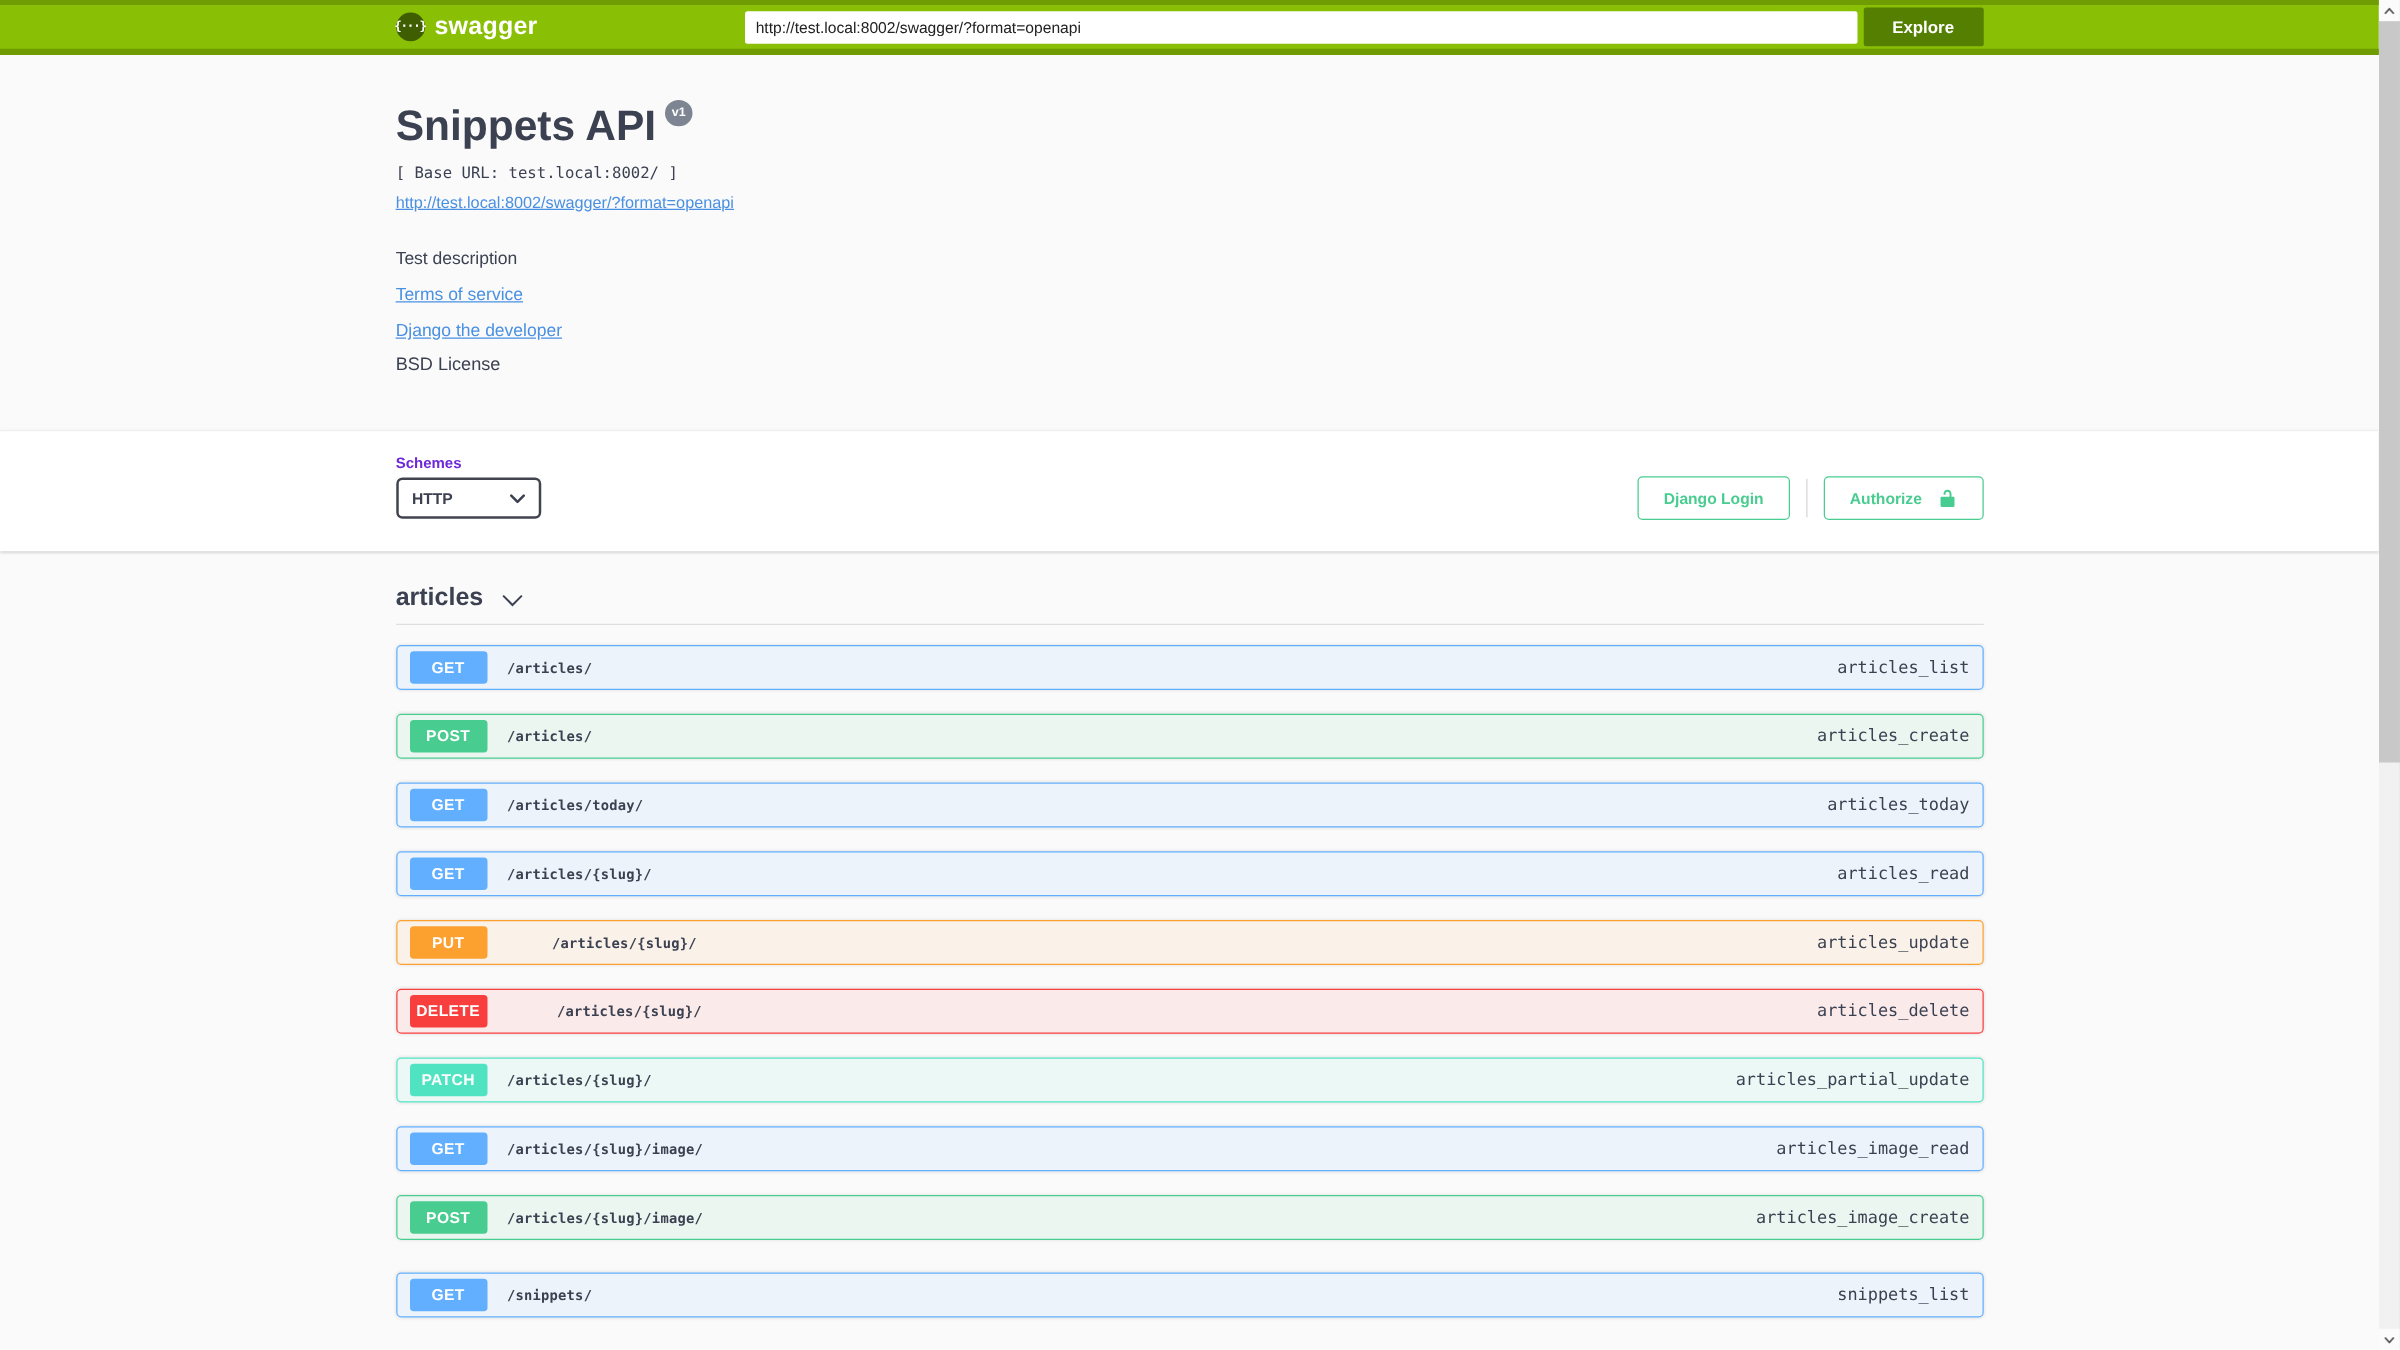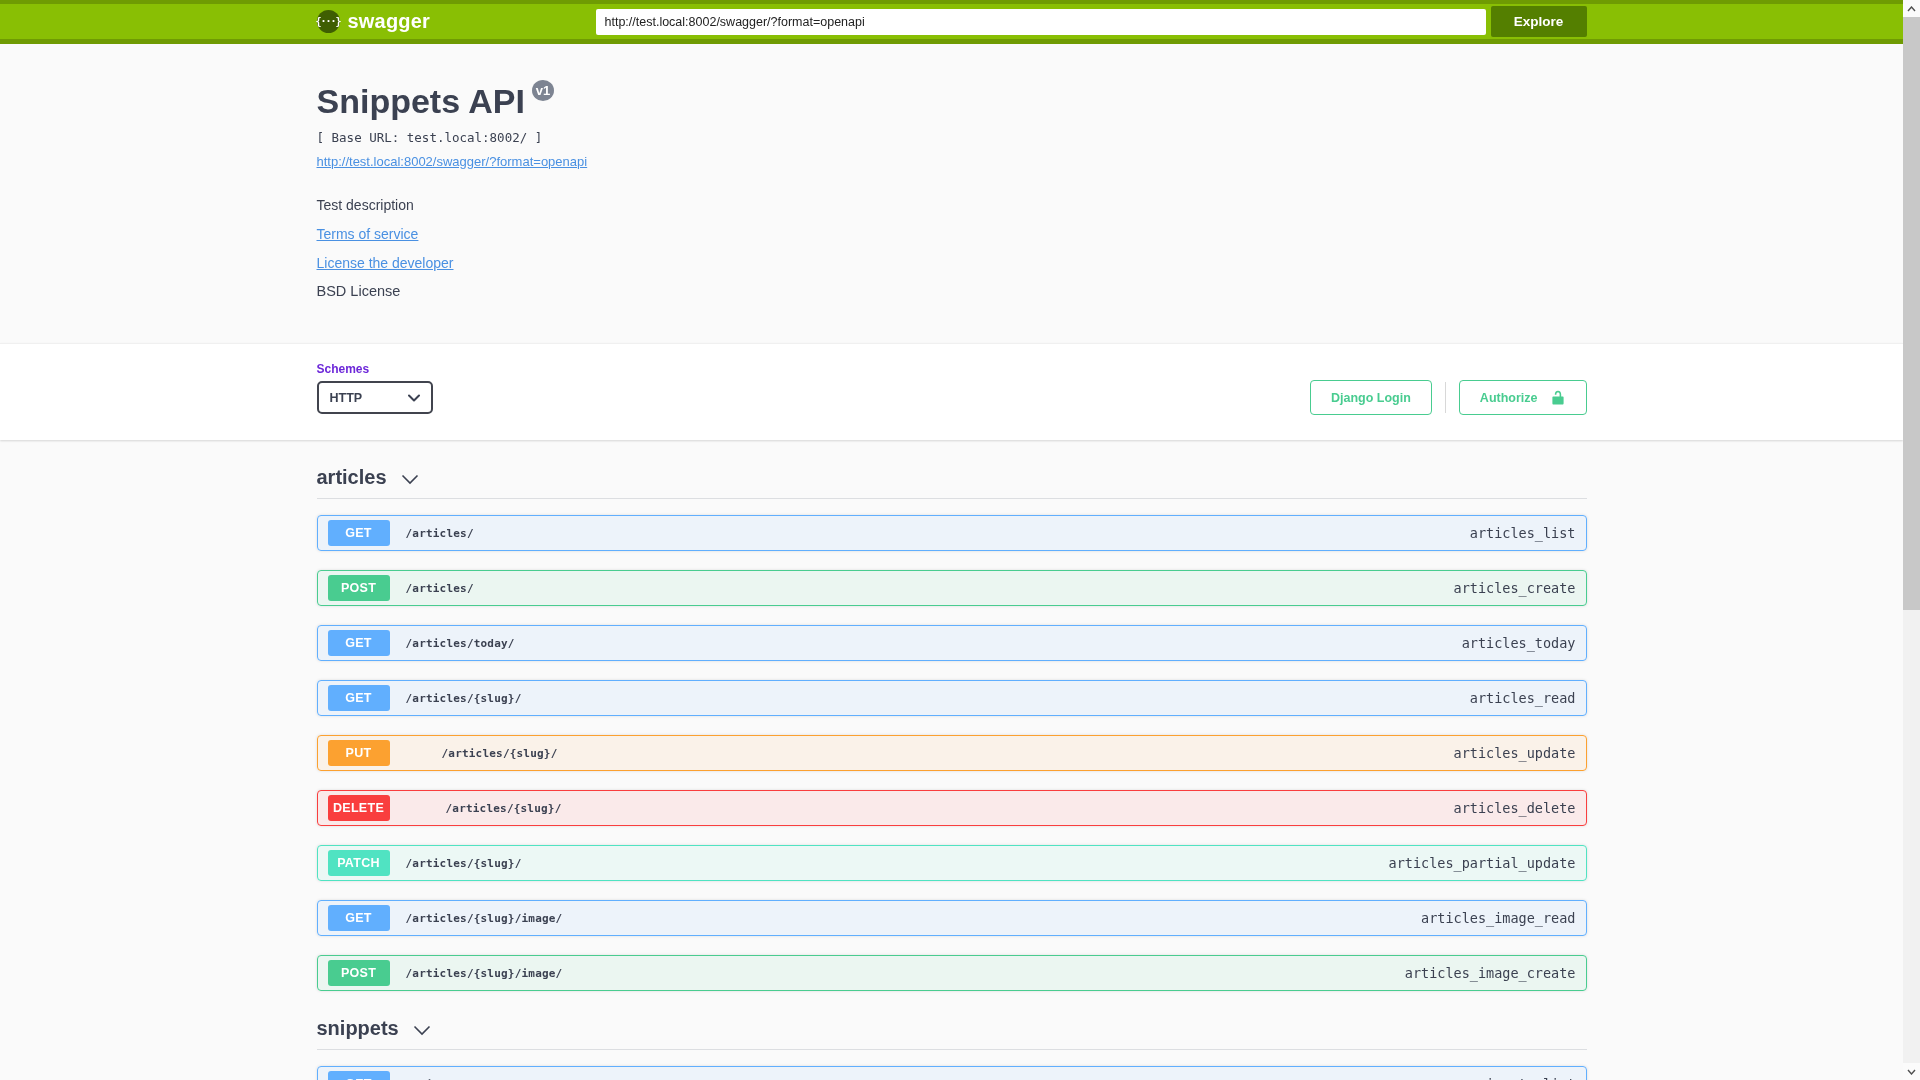--- a/index.html
+++ b/index.html
@@ -15,21 +15,21 @@
   .logo { width: 23px; height: 23px; border-radius: 50%; background: #3f5e02; display: flex; align-items: center; justify-content: center; }
   .logo-braces { color: #fff; font-family: "DejaVu Sans Mono", monospace; font-size: 10px; font-weight: bold; letter-spacing: -1px; }
   .brand-text { color: #fff; font-weight: bold; font-size: 20px; margin-left: 8px; letter-spacing: 0.2px; }
   .explore-wrap { margin-left: auto; display: flex; align-items: center; }
   .url-input { width: 890px; height: 26px; border: none; border-radius: 2px; background: #fff; padding: 0 9px; font-size: 12.5px; color: #222; font-family: "Liberation Sans", sans-serif; outline: none; }
   .explore-btn { width: 96px; height: 31px; margin-left: 5px; background: #547f00; border: none; border-radius: 2px; color: #fff; font-weight: bold; font-size: 13.5px; font-family: "Liberation Sans", sans-serif; cursor: pointer; }
 
   
   .info { padding-top: 38px; padding-bottom: 44px; }
   .info h1 { font-size: 34px; font-weight: bold; color: #3b4151; display: flex; align-items: flex-start; }
-  .version-badge { background: #7d8492; color: #fff; font-size: 13px; font-weight: bold; width: 22px; height: 21px; border-radius: 50%; display: inline-flex; align-items: center; justify-content: center; margin-left: 7px; margin-top: -2px; }
+  .version-badge { background: #7d8492; color: #fff; font-size: 10px; font-weight: bold; width: 22px; height: 21px; border-radius: 50%; display: inline-flex; align-items: center; justify-content: center; margin-left: 7px; margin-top: -2px; }
   .base-url { margin-top: 9px; font-family: "DejaVu Sans Mono", monospace; font-size: 12.5px; color: #3b4151; }
   .spec-link { display: inline-block; margin-top: 9px; font-size: 13px; color: #4990e2; text-decoration: underline; cursor: pointer; }
   .desc { margin-top: 27px; font-size: 14px; color: #3b4151; }
   .info-link { display: block; margin-top: 13px; width: max-content; font-size: 14px; color: #4990e2; text-decoration: underline; cursor: pointer; }
   .license { margin-top: 12px; font-size: 14.5px; color: #3b4151; }
 
   
   .scheme-band { background: #fff; box-shadow: 0 1px 2px 0 rgba(0,0,0,0.15); border-top: 1px solid #f0f0f0; }
   .scheme-inner { display: flex; align-items: flex-end; justify-content: space-between; padding: 18px 0 26px; }
   .schemes-label { display: block; font-size: 12px; font-weight: bold; color: #6d28d9; margin-bottom: 5px; }
@@ -80,21 +80,21 @@
 
   <section class="info container">
     <h1>
       <span>Snippets API</span>
       <span class="version-badge">v1</span>
     </h1>
     <div class="base-url">[ Base URL: test.local:8002/ ]</div>
     <a class="spec-link">http://test.local:8002/swagger/?format=openapi</a>
     <p class="desc">Test description</p>
     <a class="info-link">Terms of service</a>
-    <a class="info-link">License the developer</a>
+    <a class="info-link">Django the developer</a>
     <div class="license">BSD License</div>
   </section>
 
   <section class="scheme-band">
     <div class="container scheme-inner">
       <div>
         <span class="schemes-label">Schemes</span>
         <div class="select">
           <span>HTTP</span>
           <svg width="12" height="8" viewBox="0 0 12 8">
@@ -165,26 +165,20 @@
             <span class="op-id">articles_image_read</span>
           </div>
           <div class="opblock" style="border-color: rgb(73, 204, 144); background: rgba(73, 204, 144, 0.082);">
             <span class="method-badge" style="background: rgb(73, 204, 144);">POST</span>
             <span class="op-path">/articles/{slug}/image/</span>
             <span class="op-id">articles_image_create</span>
           </div>
         </div>
       </section>
       <section class="tag-section">
-        <div class="tag-header">
-          <span class="tag-title">snippets</span>
-          <svg width="18" height="11" viewBox="0 0 18 11" class="tag-chevron">
-            <polyline points="1.5,1.5 9,9 16.5,1.5" fill="none" stroke="#3b4151" stroke-width="1.6"></polyline>
-          </svg>
-        </div>
         <div class="oplist">
           <div class="opblock" style="border-color: rgb(97, 175, 254); background: rgba(97, 175, 254, 0.082);">
             <span class="method-badge" style="background: rgb(97, 175, 254);">GET</span>
             <span class="op-path">/snippets/</span>
             <span class="op-id">snippets_list</span>
           </div>
         </div>
       </section>
     </main>
 

